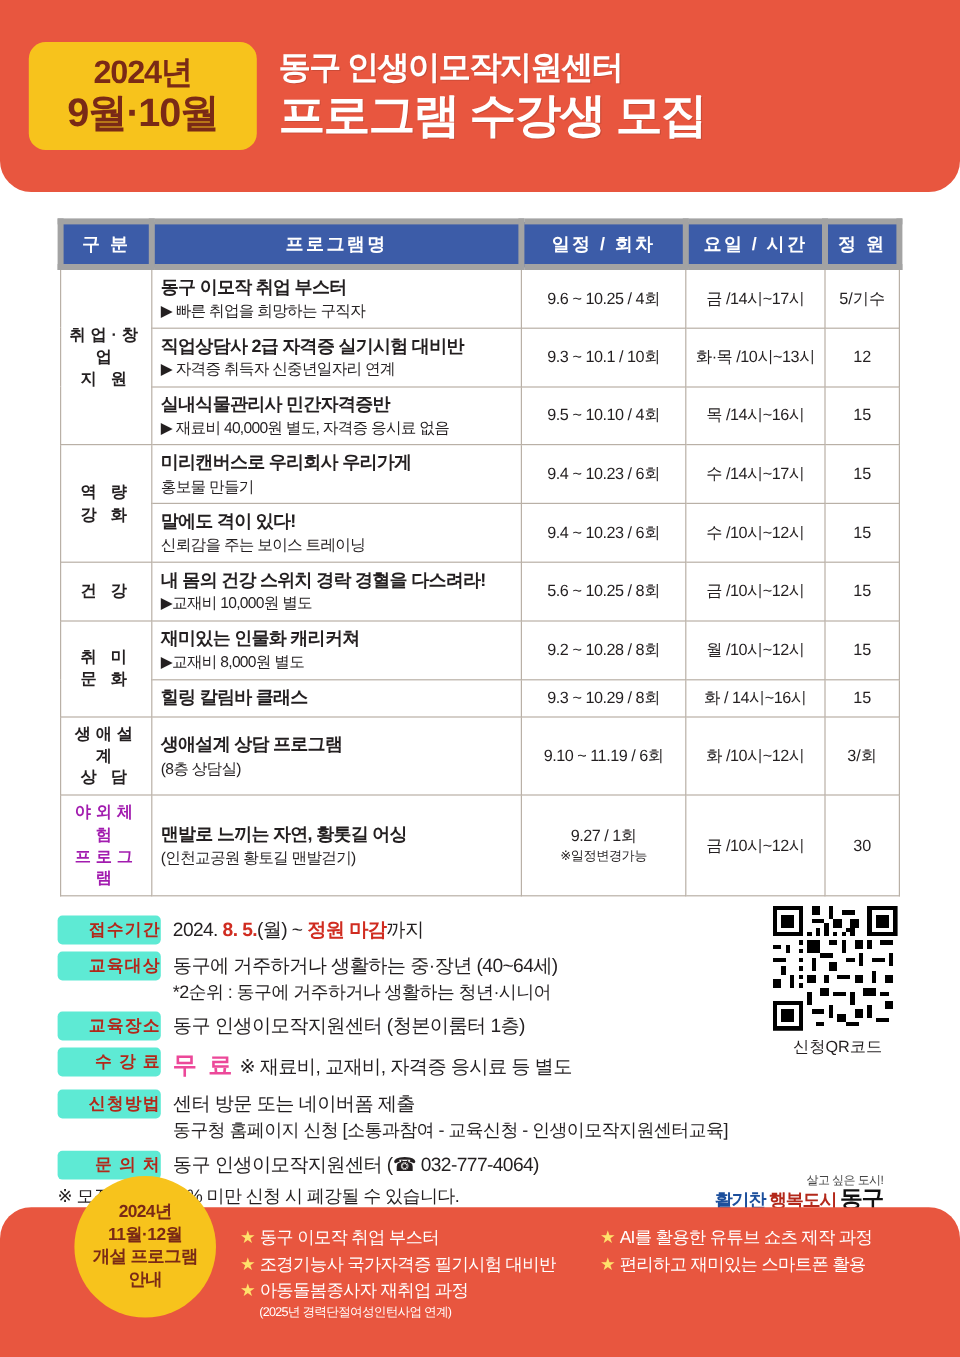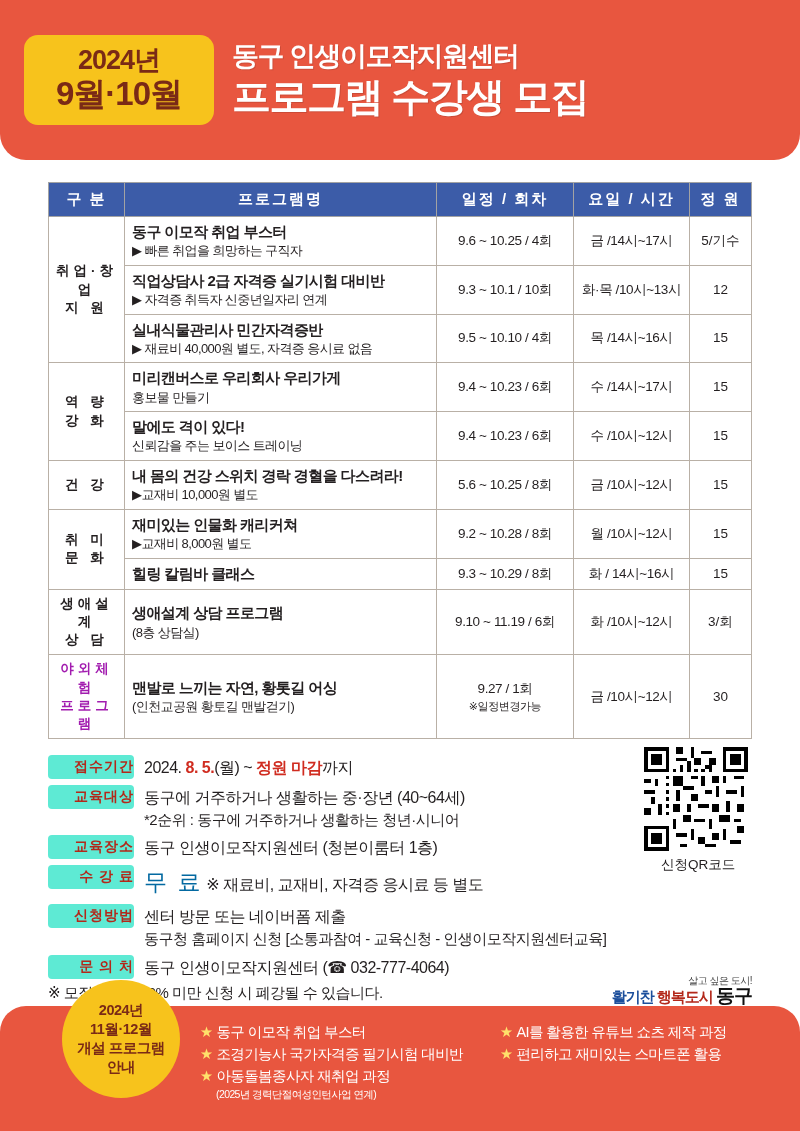--- a/index.html
+++ b/index.html
@@ -66,21 +66,21 @@
     border-collapse: collapse;
     font-size: 13px;
   }
   table.prog th {
     background: #3c5ca8;
     color: #fff;
     font-weight: bold;
     font-size: 15px;
     letter-spacing: 2px;
     padding: 7px 2px;
-    border: 1px solid #a3a3a3;
+    border: 5px solid #a3a3a3;
   }
   table.prog td {
     border: 1px solid #b9b0a6;
     padding: 5px 7px;
     vertical-align: middle;
     background: #ffffff;
     font-size: 13.5px;
     line-height: 1.35;
   }
   td.cat {
@@ -119,38 +119,38 @@
     font-size: 14px;
     text-align: right;
     border-radius: 4px;
     padding: 3px 0;
     letter-spacing: 1px;
     margin-right: 10px;
   }
   .info-body { font-size: 16px; line-height: 1.45; letter-spacing:-0.5px; padding-top:1px;}
   .info-body .red { color: #d02c20; font-weight: bold; }
   .info-body .sub { display:block; font-size: 15px; }
-  .info-body .free { color:#0369a1; font-weight:normal; font-size:23px; letter-spacing:2px;}
+  .info-body .free { color:#ec4899; font-weight:bold; font-size:20px; letter-spacing:2px;}
   .note-line { font-size: 15px; padding-left: 0; margin-top: 4px; letter-spacing:-0.5px;}
 
   
   .qr-box {
     position: absolute;
     right: 48px;
     top: 8px;
     width: 108px;
     text-align: center;
   }
   .qr-img { width: 104px; height: 104px; display:block; }
   .qr-cap { font-size: 13.5px; margin-top: 5px; }
 
   
   .logo {
     position: absolute;
-    right: 48px;
+    right: 64px;
     bottom: -4px;
     text-align: right;
     line-height: 1.1;
   }
   .logo .l1 { font-size: 10px; color:#444; letter-spacing:-0.5px;}
   .logo .l2 { font-size: 15px; font-weight:bold; color:#b3281a; letter-spacing:-1px;}
   .logo .l2 .blue { color:#1c4f9c; }
   .logo .l2 .dg { font-size: 19px; color:#111; }
 
   

